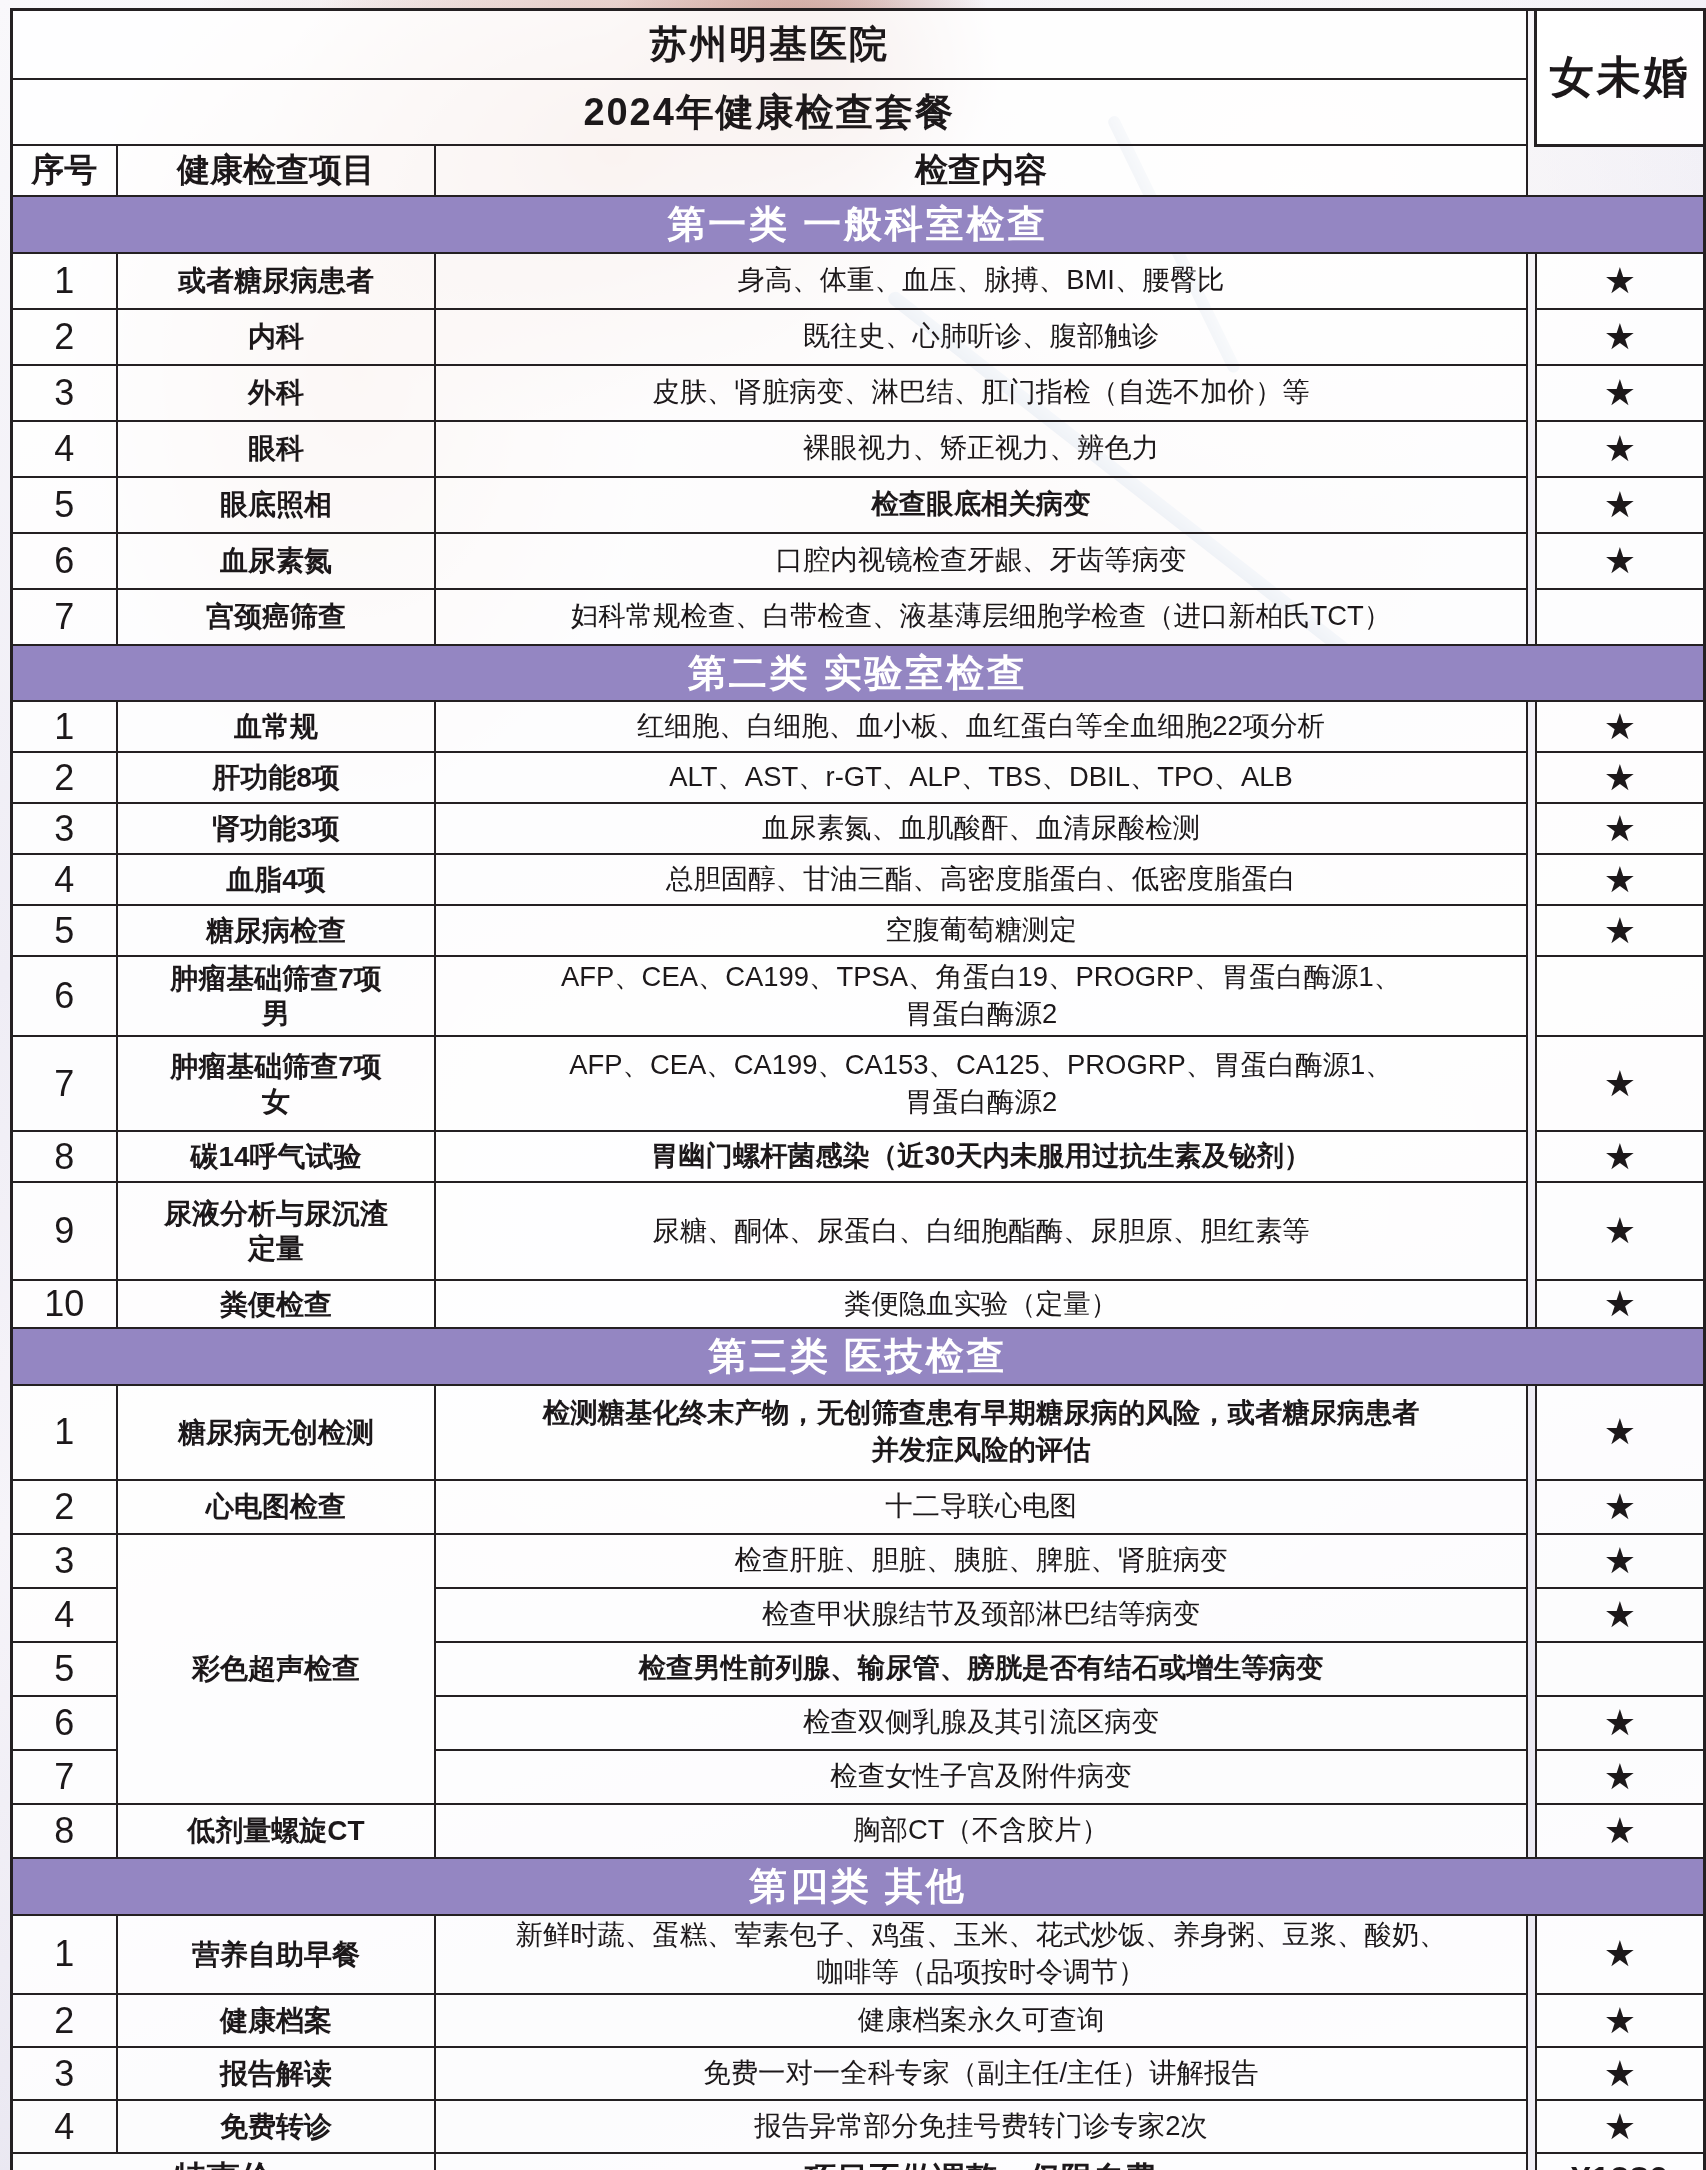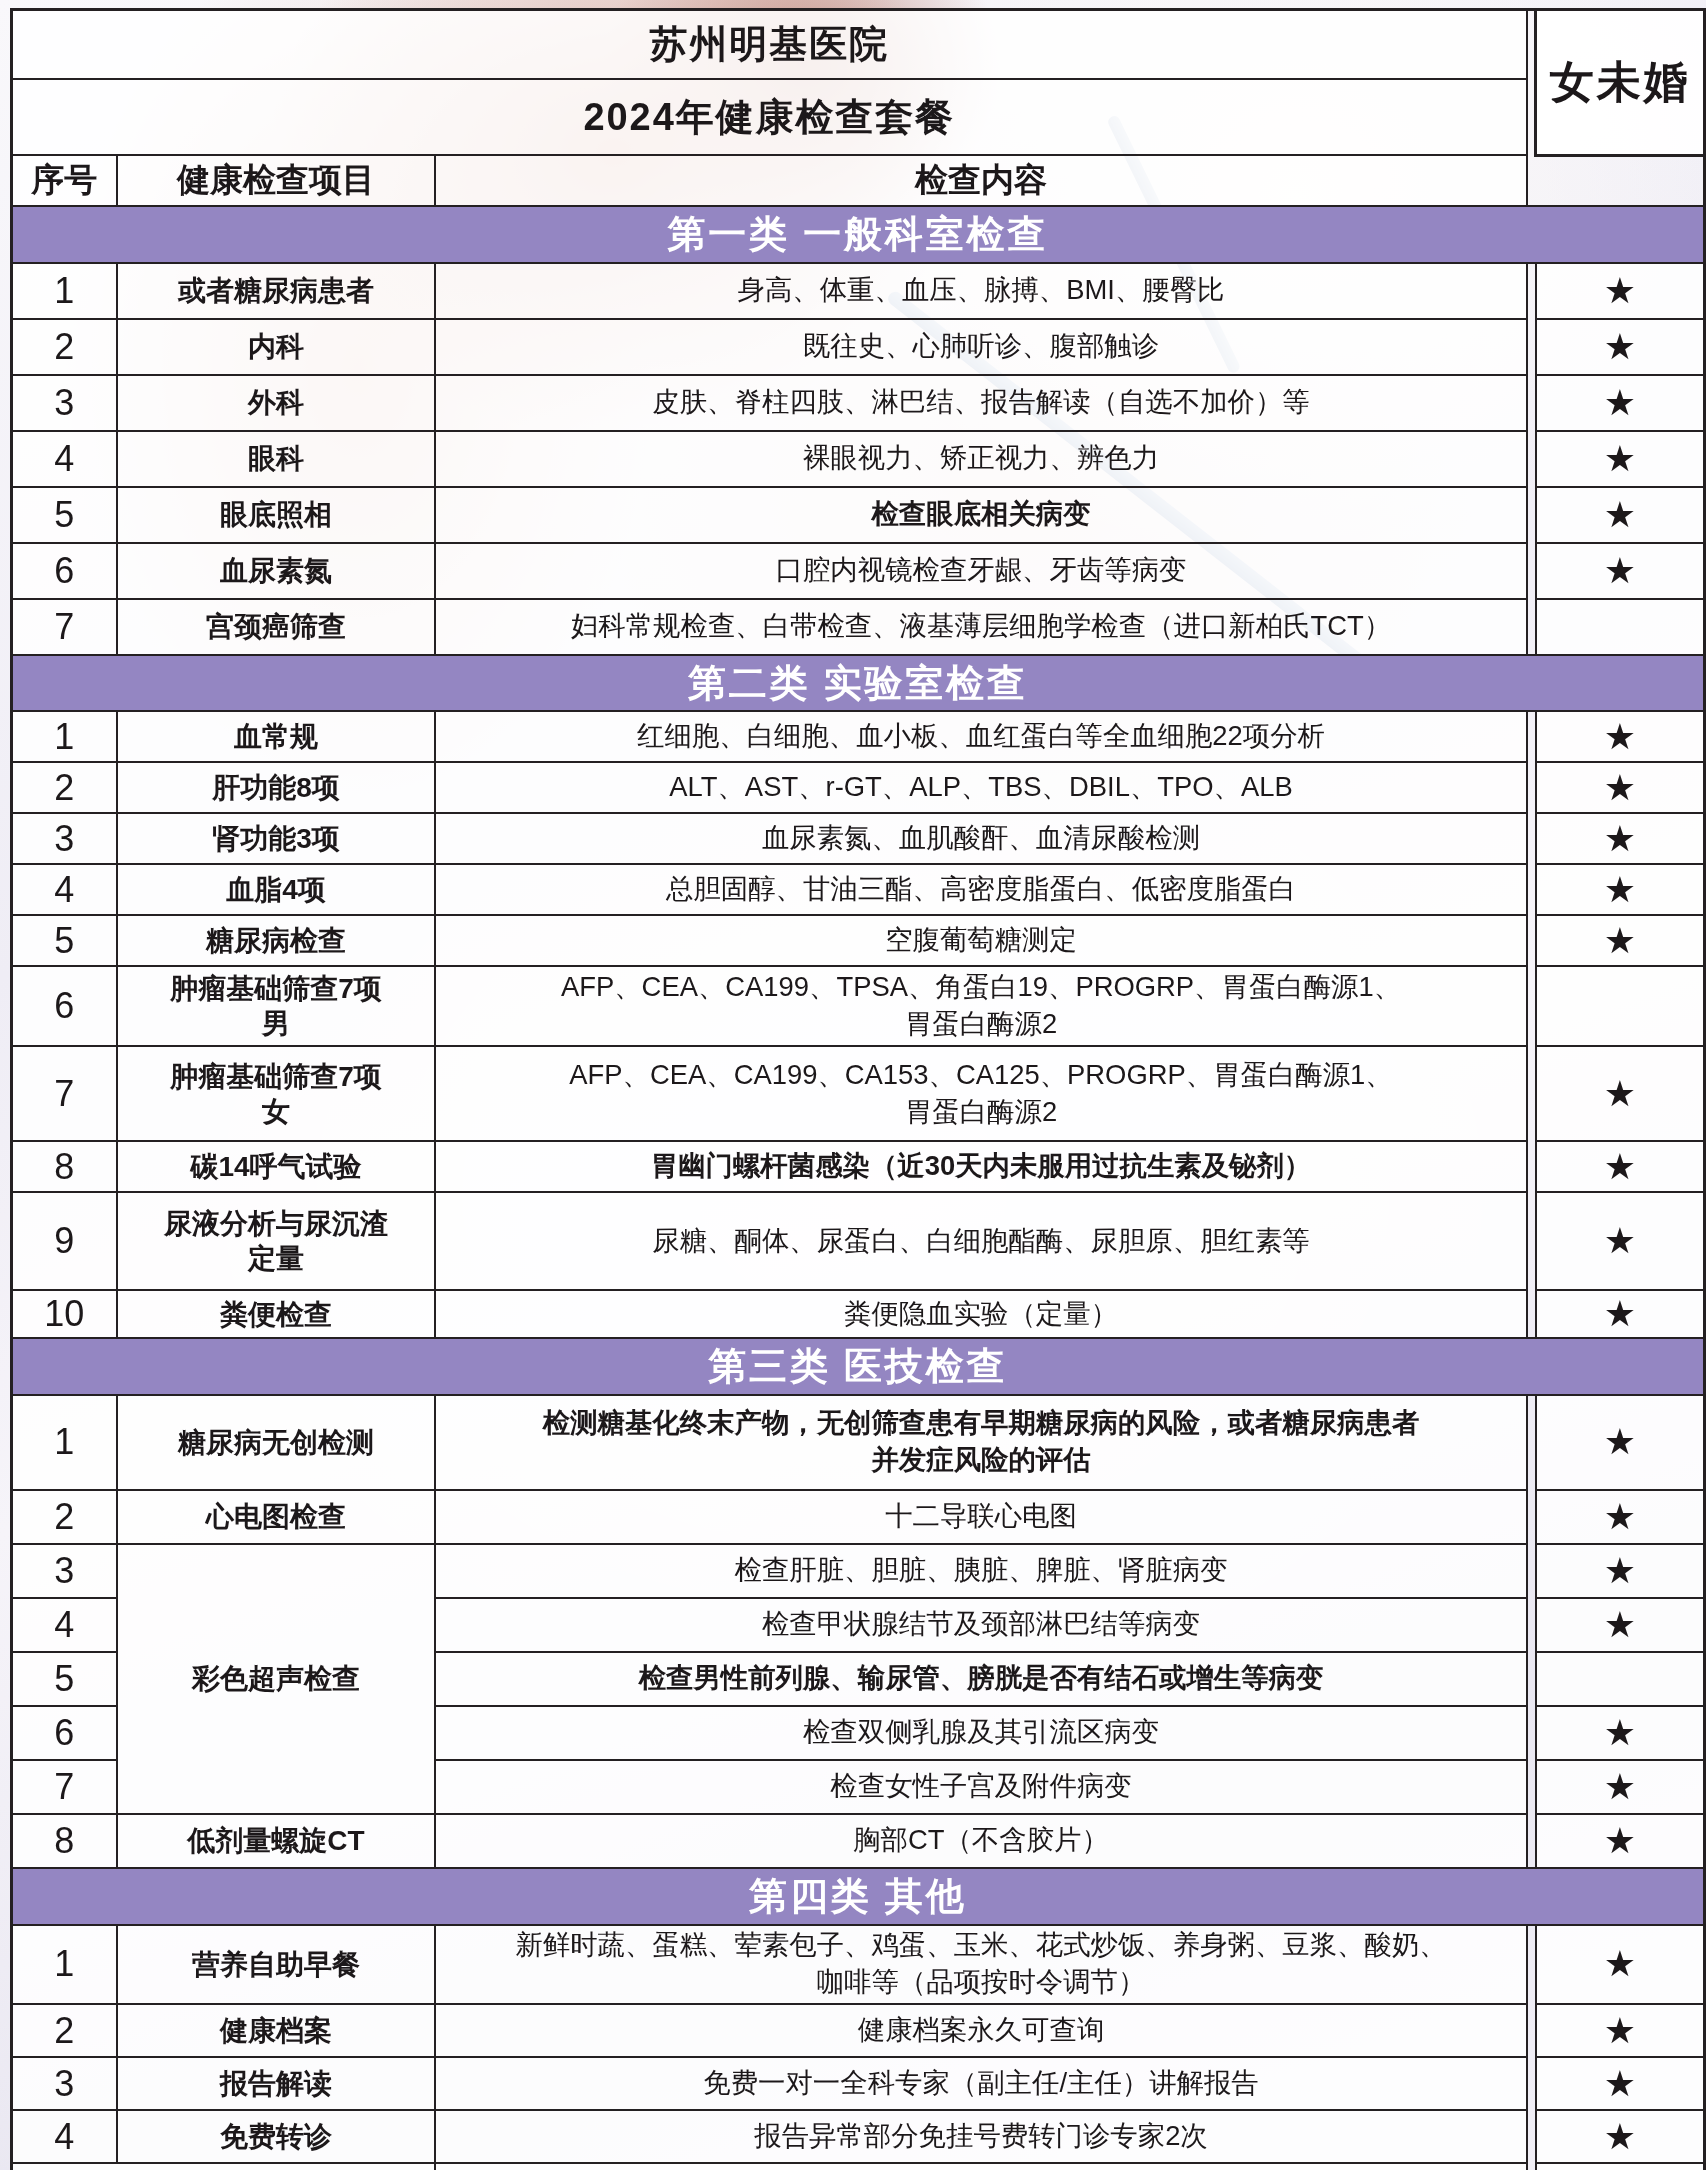--- a/index.html
+++ b/index.html
@@ -60,21 +60,21 @@
       <col style="width:8.5px">
       <col style="width:169px">
 </colgroup>
 
 <tbody>
       <tr style="height:70px">
   <td colspan="3" class="hcell">苏州明基医院</td>
   <td class="gap"></td>
   <td class="plan" rowspan="2">女未婚</td>
 </tr>
-<tr style="height:76px">
+<tr style="height:66px">
   <td colspan="3" class="hcell">2024年健康检查套餐</td>
   <td class="gap"></td>
 </tr>
 <tr style="height:50px">
   <td class="ch">序号</td>
   <td class="ch">健康检查项目</td>
   <td class="ch">检查内容</td>
   <td class="gap"></td>
   <td class="empty"></td>
 </tr>
@@ -92,21 +92,21 @@
 <tr style="height:56px">
   <td class="no">2</td>
   <td class="item">内科</td>
   <td class="content">既往史、心肺听诊、腹部触诊</td>
   <td class="gap"></td>
   <td class="star">★</td>
 </tr>
 <tr style="height:56px">
   <td class="no">3</td>
   <td class="item">外科</td>
-  <td class="content">皮肤、脊柱四肢、淋巴结、报告解读（自选不加价）等</td>
+  <td class="content">皮肤、肾脏病变、淋巴结、肛门指检（自选不加价）等</td>
   <td class="gap"></td>
   <td class="star">★</td>
 </tr>
 <tr style="height:56px">
   <td class="no">4</td>
   <td class="item">眼科</td>
   <td class="content">裸眼视力、矫正视力、辨色力</td>
   <td class="gap"></td>
   <td class="star">★</td>
 </tr>

